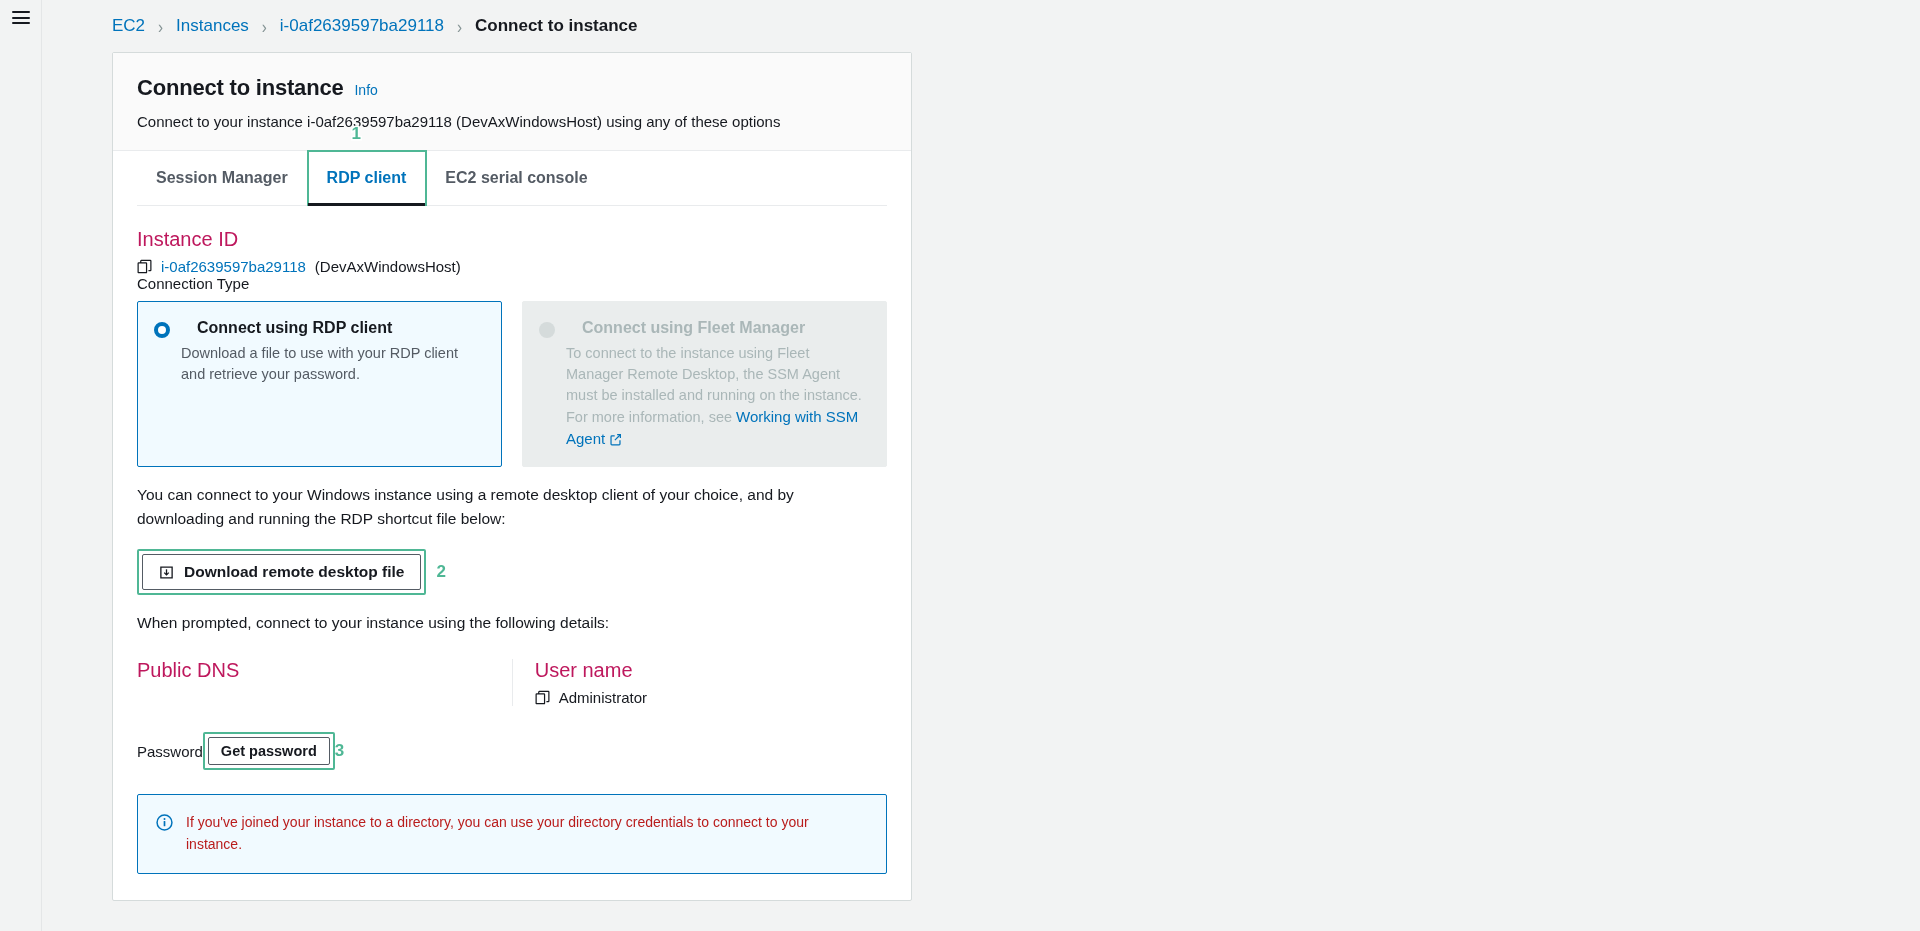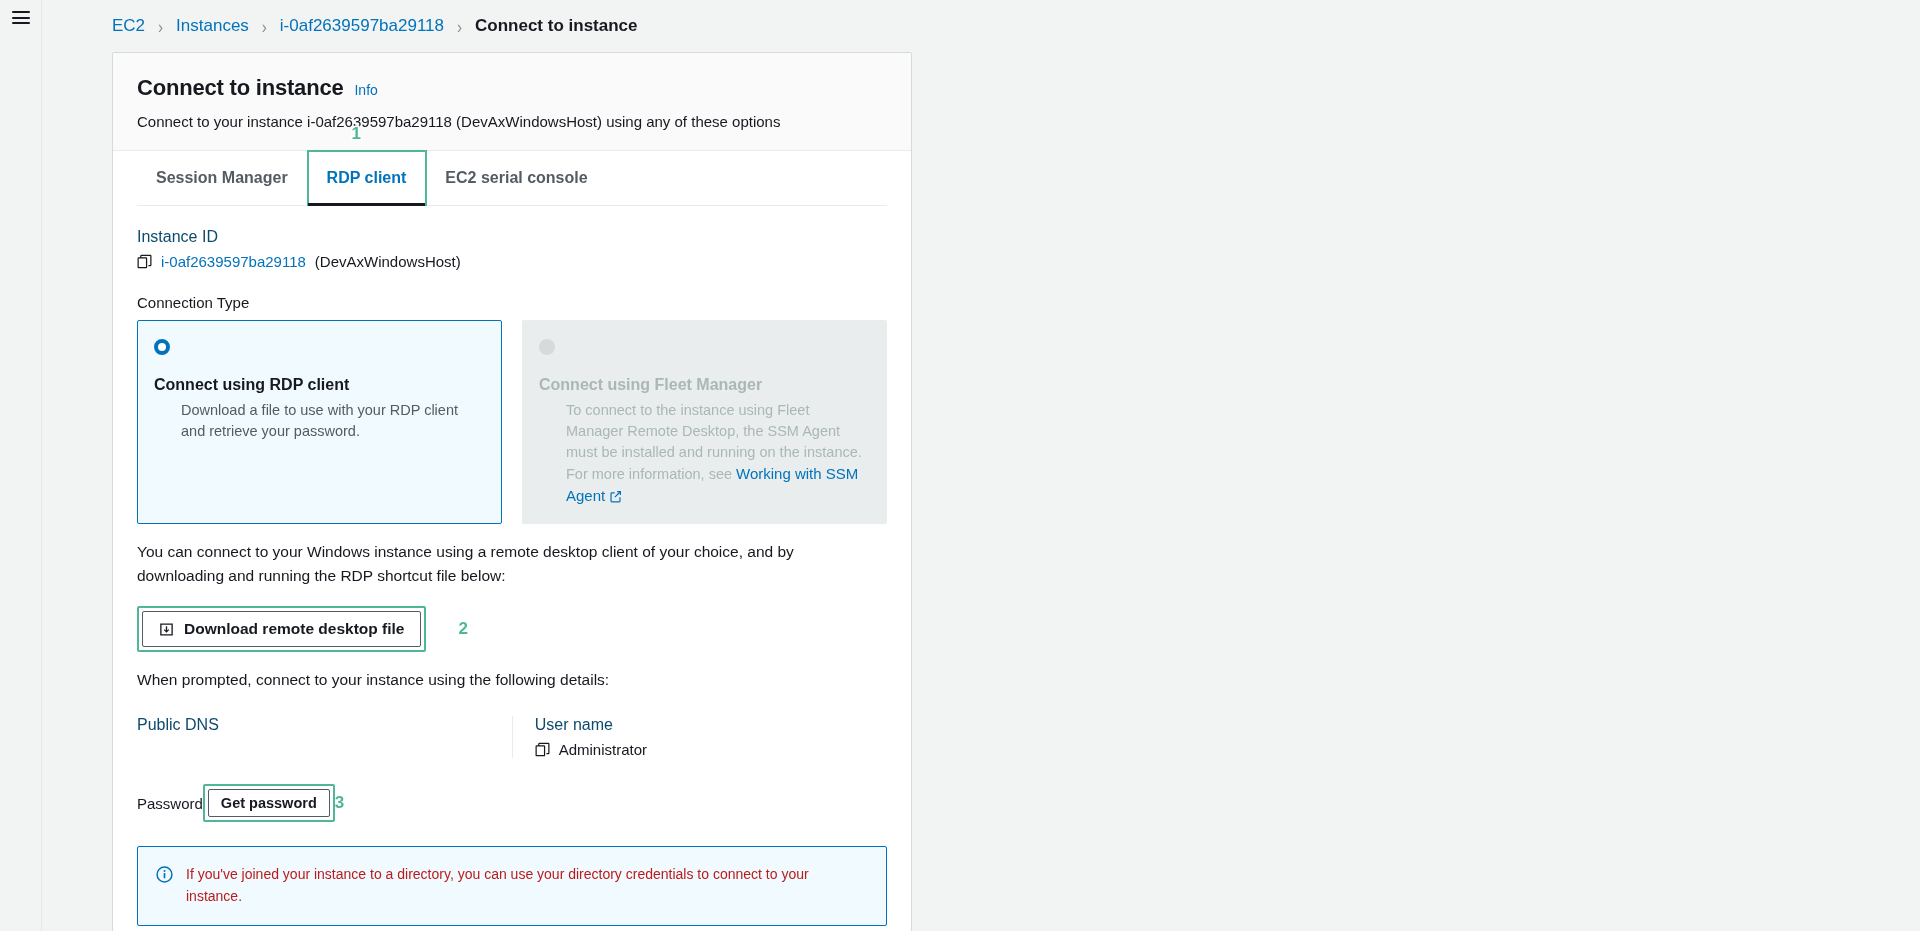--- a/index.html
+++ b/index.html
@@ -83,44 +83,44 @@
   }
   .marker {
     color: #4fb795; font-weight: 700; font-size: 17px;
     -webkit-text-stroke: 3px #ffffff; paint-order: stroke fill;
     position: absolute;
   }
   .marker.m1 { top: -27px; left: 44px; }
 
   
   .card-body { padding: 22px 24px 26px 24px; }
-  .field-label { font-size: 16px; color: #0c4a6e; }
+  .field-label { font-size: 20px; color: #be185d; }
 
   .copy-row { display: flex; align-items: center; gap: 9px; margin-top: 7px; font-size: 15px; }
   .copy-icon { cursor: pointer; flex: 0 0 auto; display: block; }
   .mono-link { color: #0073bb; cursor: pointer; }
   .plain { color: #16191f; }
 
-  .section-label { font-size: 15px; color: #16191f; margin-top: 24px; }
+  .section-label { font-size: 15px; color: #16191f; }
 
   
   .radio-cards { display: flex; gap: 20px; margin-top: 9px; }
   .rcard {
     width: 370px; min-height: 124px;
     border: 1px solid #aab7b8; border-radius: 2px;
     padding: 16px 18px 16px 16px;
     background: #ffffff;
     cursor: pointer;
   }
   .rcard.selected { border-color: #0073bb; background: #f1faff; }
   .rcard.disabled {
     background: #eaeded; border-color: #eaeded;
     cursor: not-allowed; color: #aab7b8;
   }
-  .rcard-top { display: flex; align-items: flex-start; gap: 20px; flex-direction: column; }
+  .rcard-top { display: flex; align-items: flex-end; gap: 27px; }
   .radio-dot {
     width: 16px; height: 16px; border-radius: 50%;
     border: 2px solid #879596; background: #fff;
     flex: 0 0 16px; margin-top: 2px;
   }
   .rcard.selected .radio-dot {
     border: 4px solid #0073bb; background: #ffffff;
     box-shadow: inset 0 0 0 2px #ffffff;
   }
   .rcard.disabled .radio-dot { border: none; background: #d5dbdb; }
@@ -134,21 +134,21 @@
   .ext-link { color: #0073bb; cursor: pointer; font-size: 15px; }
   .ext-icon { display: inline-block; vertical-align: -2px; margin-left: 4px; }
 
   
   .para {
     font-size: 15.5px; color: #16191f; line-height: 1.55;
     margin-top: 16px; max-width: 725px;
   }
 
   
-  .btn-annotate { display: flex; align-items: center; gap: 32px; margin-top: 18px; }
+  .btn-annotate { display: flex; align-items: center; gap: 10px; margin-top: 18px; }
   .annot-box {
     display: inline-flex; padding: 3px;
     border: 2px solid #4fb795; border-radius: 2px;
   }
   .btn {
     display: inline-flex; align-items: center; gap: 10px;
     border: 1px solid #545b64; border-radius: 2px;
     background: #ffffff; color: #16191f;
     font-size: 15.5px; font-weight: 700;
     padding: 8px 16px; cursor: pointer;

